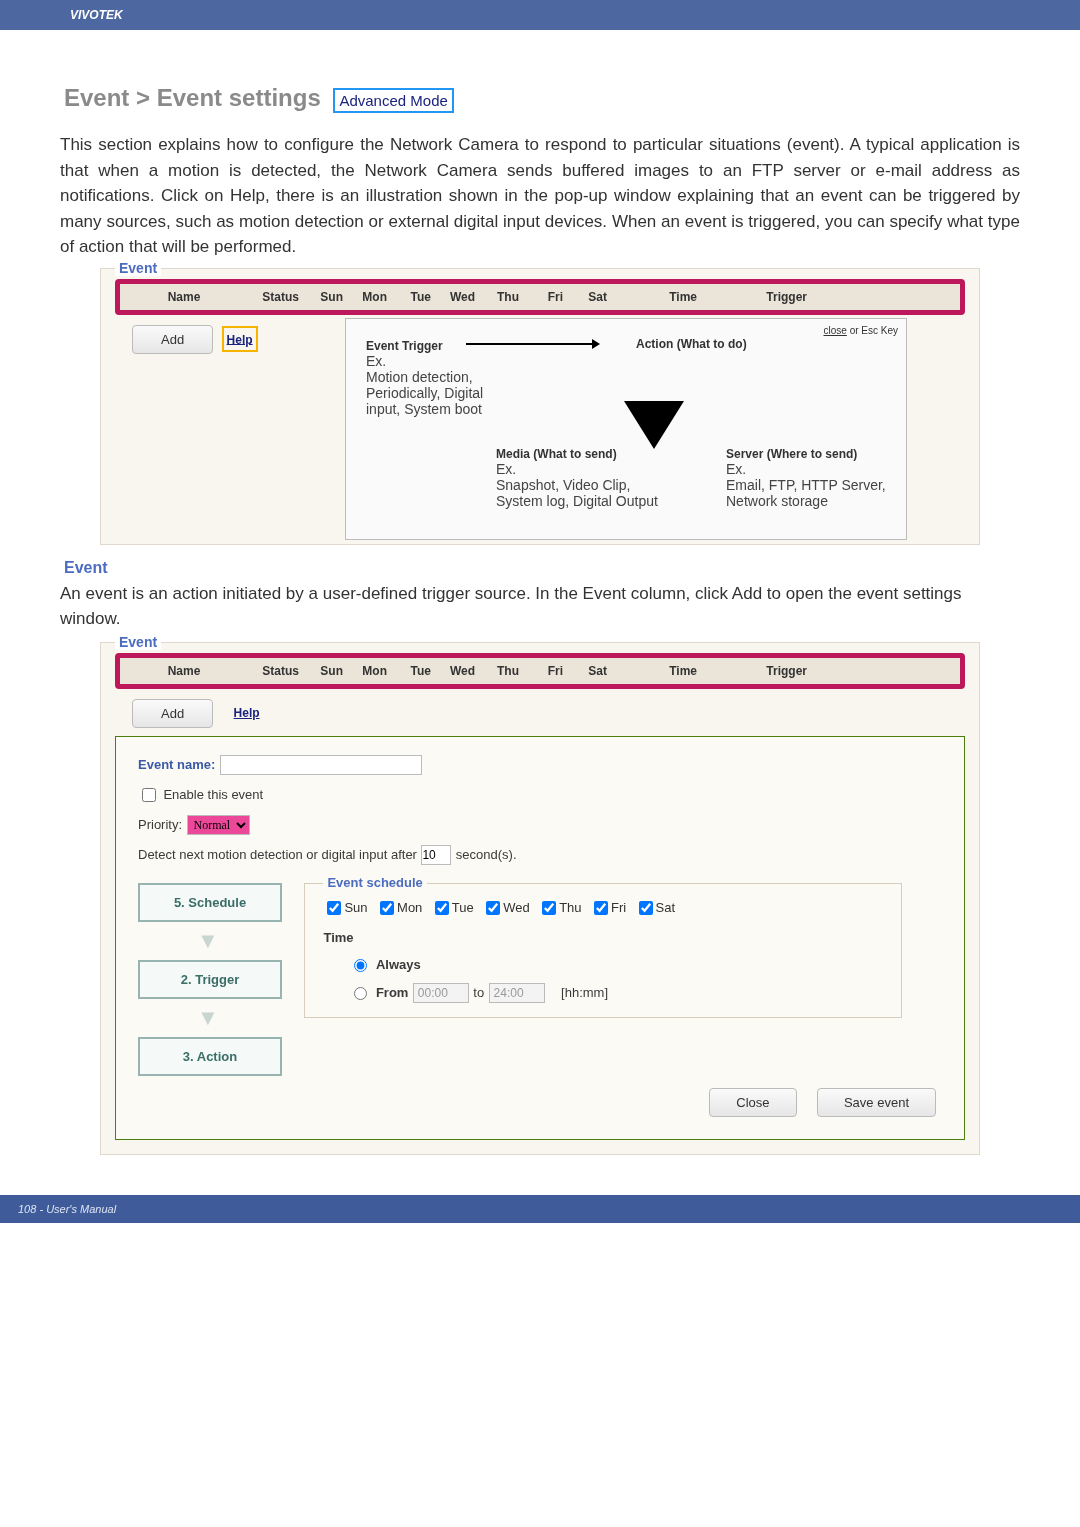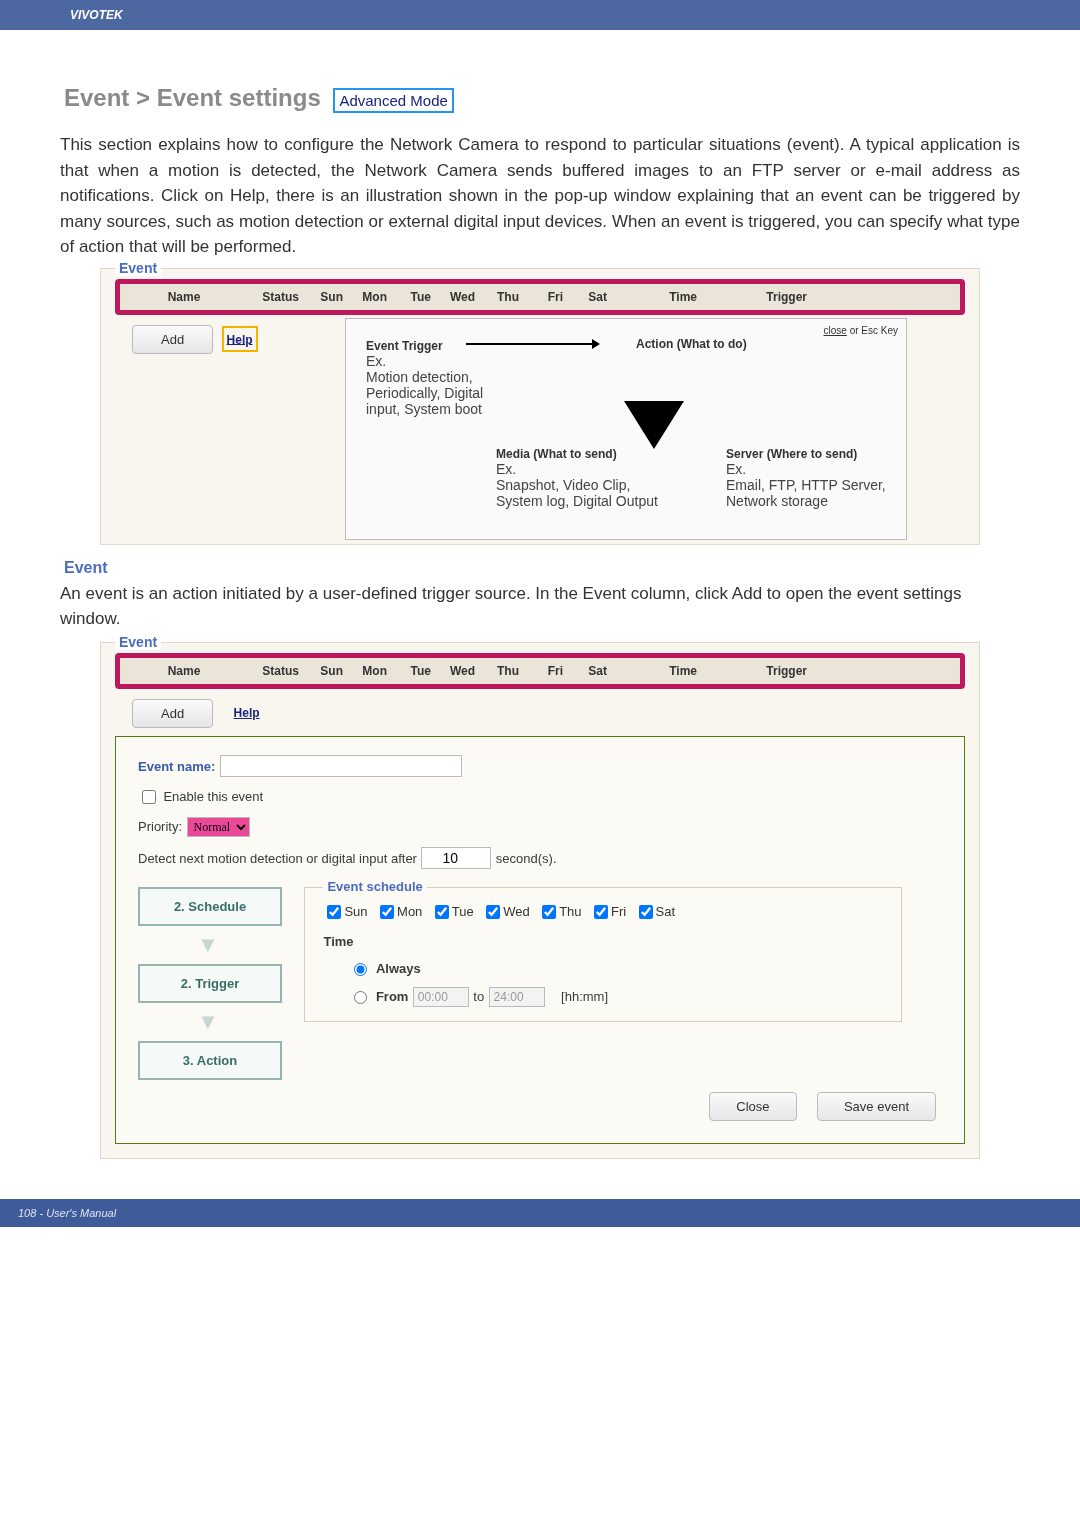--- a/index.html
+++ b/index.html
@@ -152,22 +152,22 @@
   .sel {
     border: 1px solid #bbb;
     background: #ec4899;
     font-size: 12px;
     padding: 1px 2px;
     font-family: Liberation Serif, serif;
   }
   .inp {
     border: 1px solid #bbb;
     background: #fff;
-    font-size: 14px;
-    padding: 2px 20px;
+    font-size: 12px;
+    padding: 2px 0;
     width: 28px;
     text-align: left;
   }
   .step-pill {
     border: 2px solid #97b4b0;
     background: #f5faf8;
     color: #3a6e67;
     font-weight: bold;
     font-size: 13px;
     padding: 10px 20px;
@@ -337,21 +337,21 @@
           </select>
         </div>
         <div style="margin-bottom:18px;">
           <span class="lbl">Detect next motion detection or digital input after</span>
           <input class="inp" value="10" style="">
           <span class="lbl">second(s).</span>
         </div>
 
         <div>
           <div class="step-col">
-            <div class="step-pill">2. Schedule</div>
+            <div class="step-pill">5. Schedule</div>
             <div class="arrow-down">▼</div>
             <div class="step-pill">2. Trigger</div>
             <div class="arrow-down">▼</div>
             <div class="step-pill">3. Action</div>
           </div>
           <div class="sched-box">
             <span class="sched-legend">Event schedule</span>
             <div style="margin-bottom:12px;">
               <input type="checkbox" checked="" class="cbx" style=""><span class="daylbl">Sun</span>
               <input type="checkbox" checked="" class="cbx" style=""><span class="daylbl">Mon</span>

